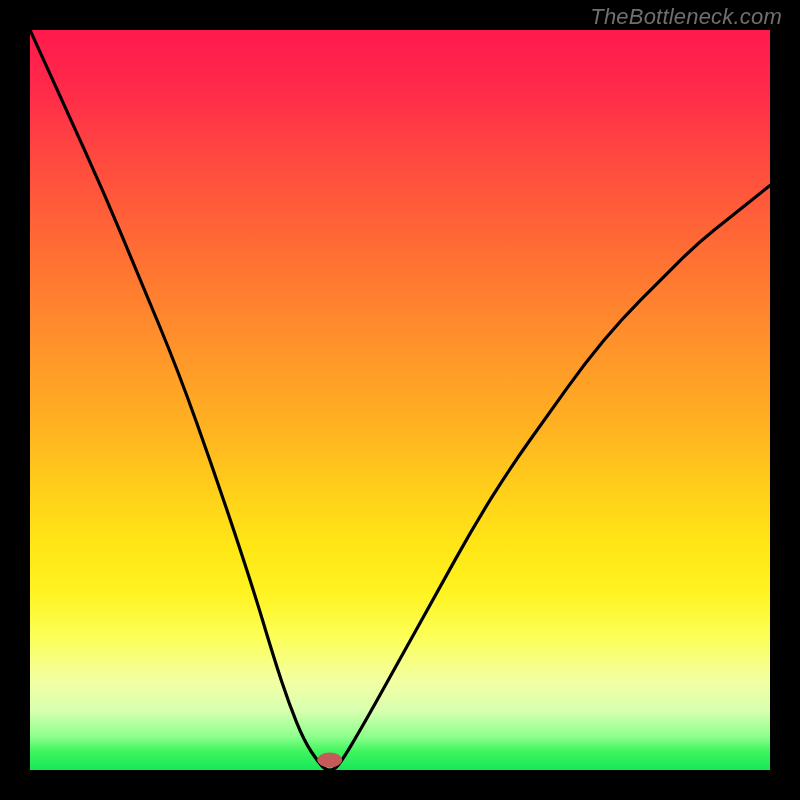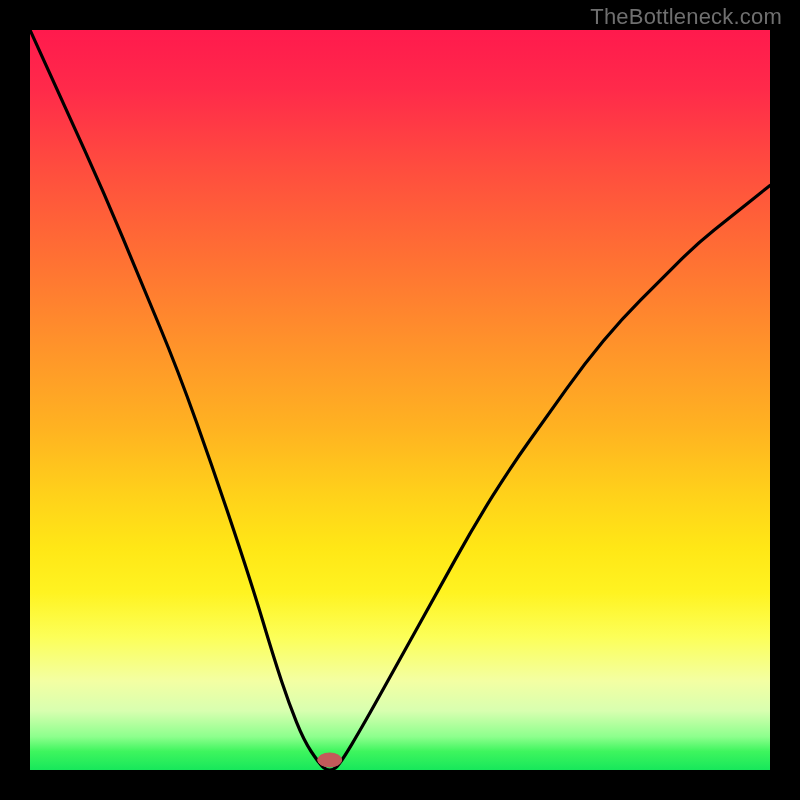--- a/index.html
+++ b/index.html
@@ -18,20 +18,21 @@
     background: #000;
   }
   .watermark {
     position: absolute;
     top: 4px;
     right: 18px;
     color: #6f6f6f;
     font-size: 22px;
     letter-spacing: 0.2px;
     z-index: 50;
+    font-style: italic;
   }
   .plot-area {
     position: absolute;
     left: 30px;
     top: 30px;
     width: 740px;
     height: 740px;
     overflow: hidden;
   }
   .gradient {

